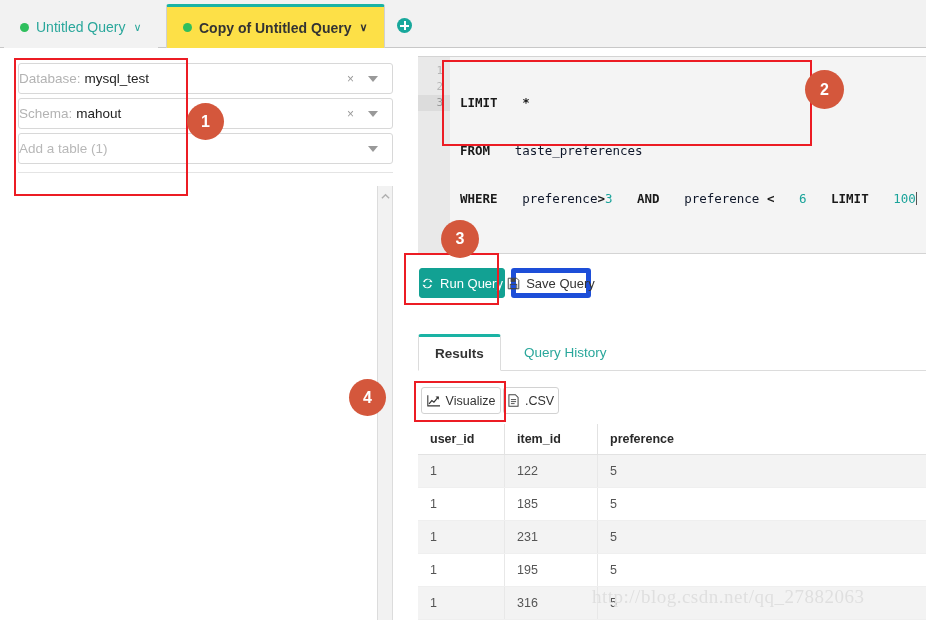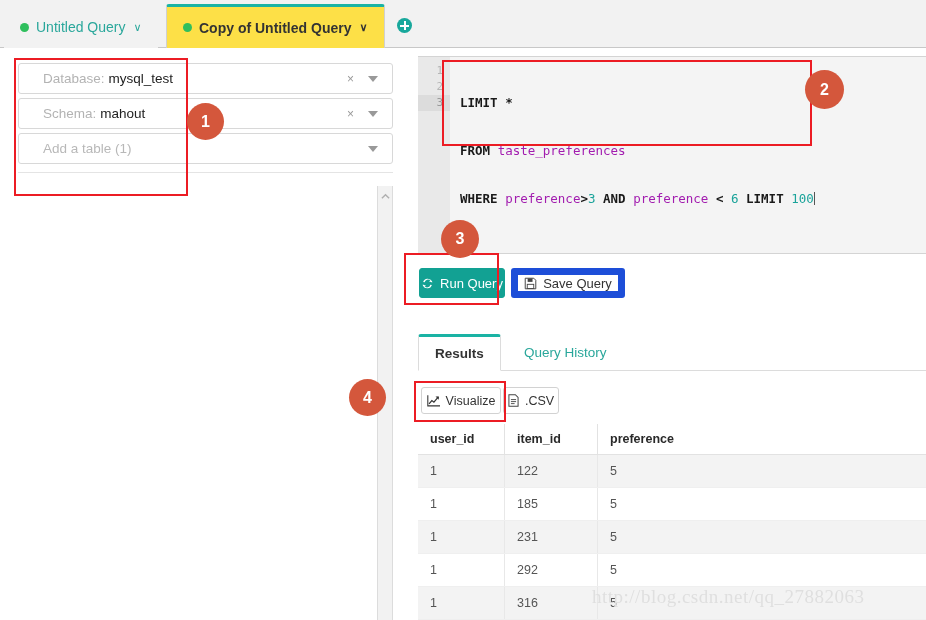--- a/index.html
+++ b/index.html
@@ -98,21 +98,21 @@
     position: absolute;
     left: 18px;
     width: 375px;
     height: 31px;
     border: 1px solid #d8d8d8;
     border-radius: 3px;
     background: #fff;
     box-sizing: border-box;
     display: flex;
     align-items: center;
-    padding-left: 24px;
+    padding-left: 0;
     cursor: pointer;
   }
   .sb1 { top: 15px; }
   .sb2 { top: 50px; }
   .sb3 { top: 85px; }
   .sel-label { color: #b3b3b3; font-size: 13.5px; }
   .sel-value { color: #222; font-size: 13.5px; margin-left: 4px; }
   .sel-placeholder { color: #b8b8b8; font-size: 13.5px; }
   .sel-clear {
     position: absolute;
@@ -190,21 +190,21 @@
     right: 0; height: 100%;
     background: #f4f4f4;
     padding: 6px 0 0 10px;
     box-sizing: border-box;
     font-family: "DejaVu Sans Mono", monospace;
     font-size: 12.5px;
     line-height: 16px;
     white-space: pre;
   }
   .kw  { color: #1a1a1a; font-weight: bold; }
-  .idn { color: #a21caf; }
+  .idn { color: #0f172a; padding-left: 17px; }
   .num { color: #1aa39a; }
   .op  { color: #1a1a1a; font-weight: bold; }
   .caret-bar {
     display: inline-block;
     width: 1px;
     height: 13px;
     background: #555;
     vertical-align: -2px;
   }
 
@@ -223,24 +223,24 @@
   }
   .btn-run {
     left: 419px; top: 268px;
     width: 86px; height: 30px;
     background: #12a193;
     color: #fff;
     border: 1px solid #12a193;
   }
   .btn-save {
     left: 511px; top: 268px;
-    width: 114px; height: 30px;
+    width: 80px; height: 30px;
     background: #fff;
     color: #333;
-    border: 7px solid #1d4ed8;
+    border: 5px solid #1d4ed8;
   }
 
   
   .restabs {
     position: absolute;
     left: 418px; top: 334px;
     width: 544px; height: 37px;
     border-bottom: 1px solid #dcdcdc;
     box-sizing: border-box;
   }
@@ -482,21 +482,21 @@
         <td class="col-b">185</td>
         <td>5</td>
       </tr>
       <tr>
         <td class="col-a">1</td>
         <td class="col-b">231</td>
         <td>5</td>
       </tr>
       <tr>
         <td class="col-a">1</td>
-        <td class="col-b">292</td>
+        <td class="col-b">195</td>
         <td>5</td>
       </tr>
       <tr>
         <td class="col-a">1</td>
         <td class="col-b">316</td>
         <td>5</td>
       </tr>
     </tbody>
 </table>
 

